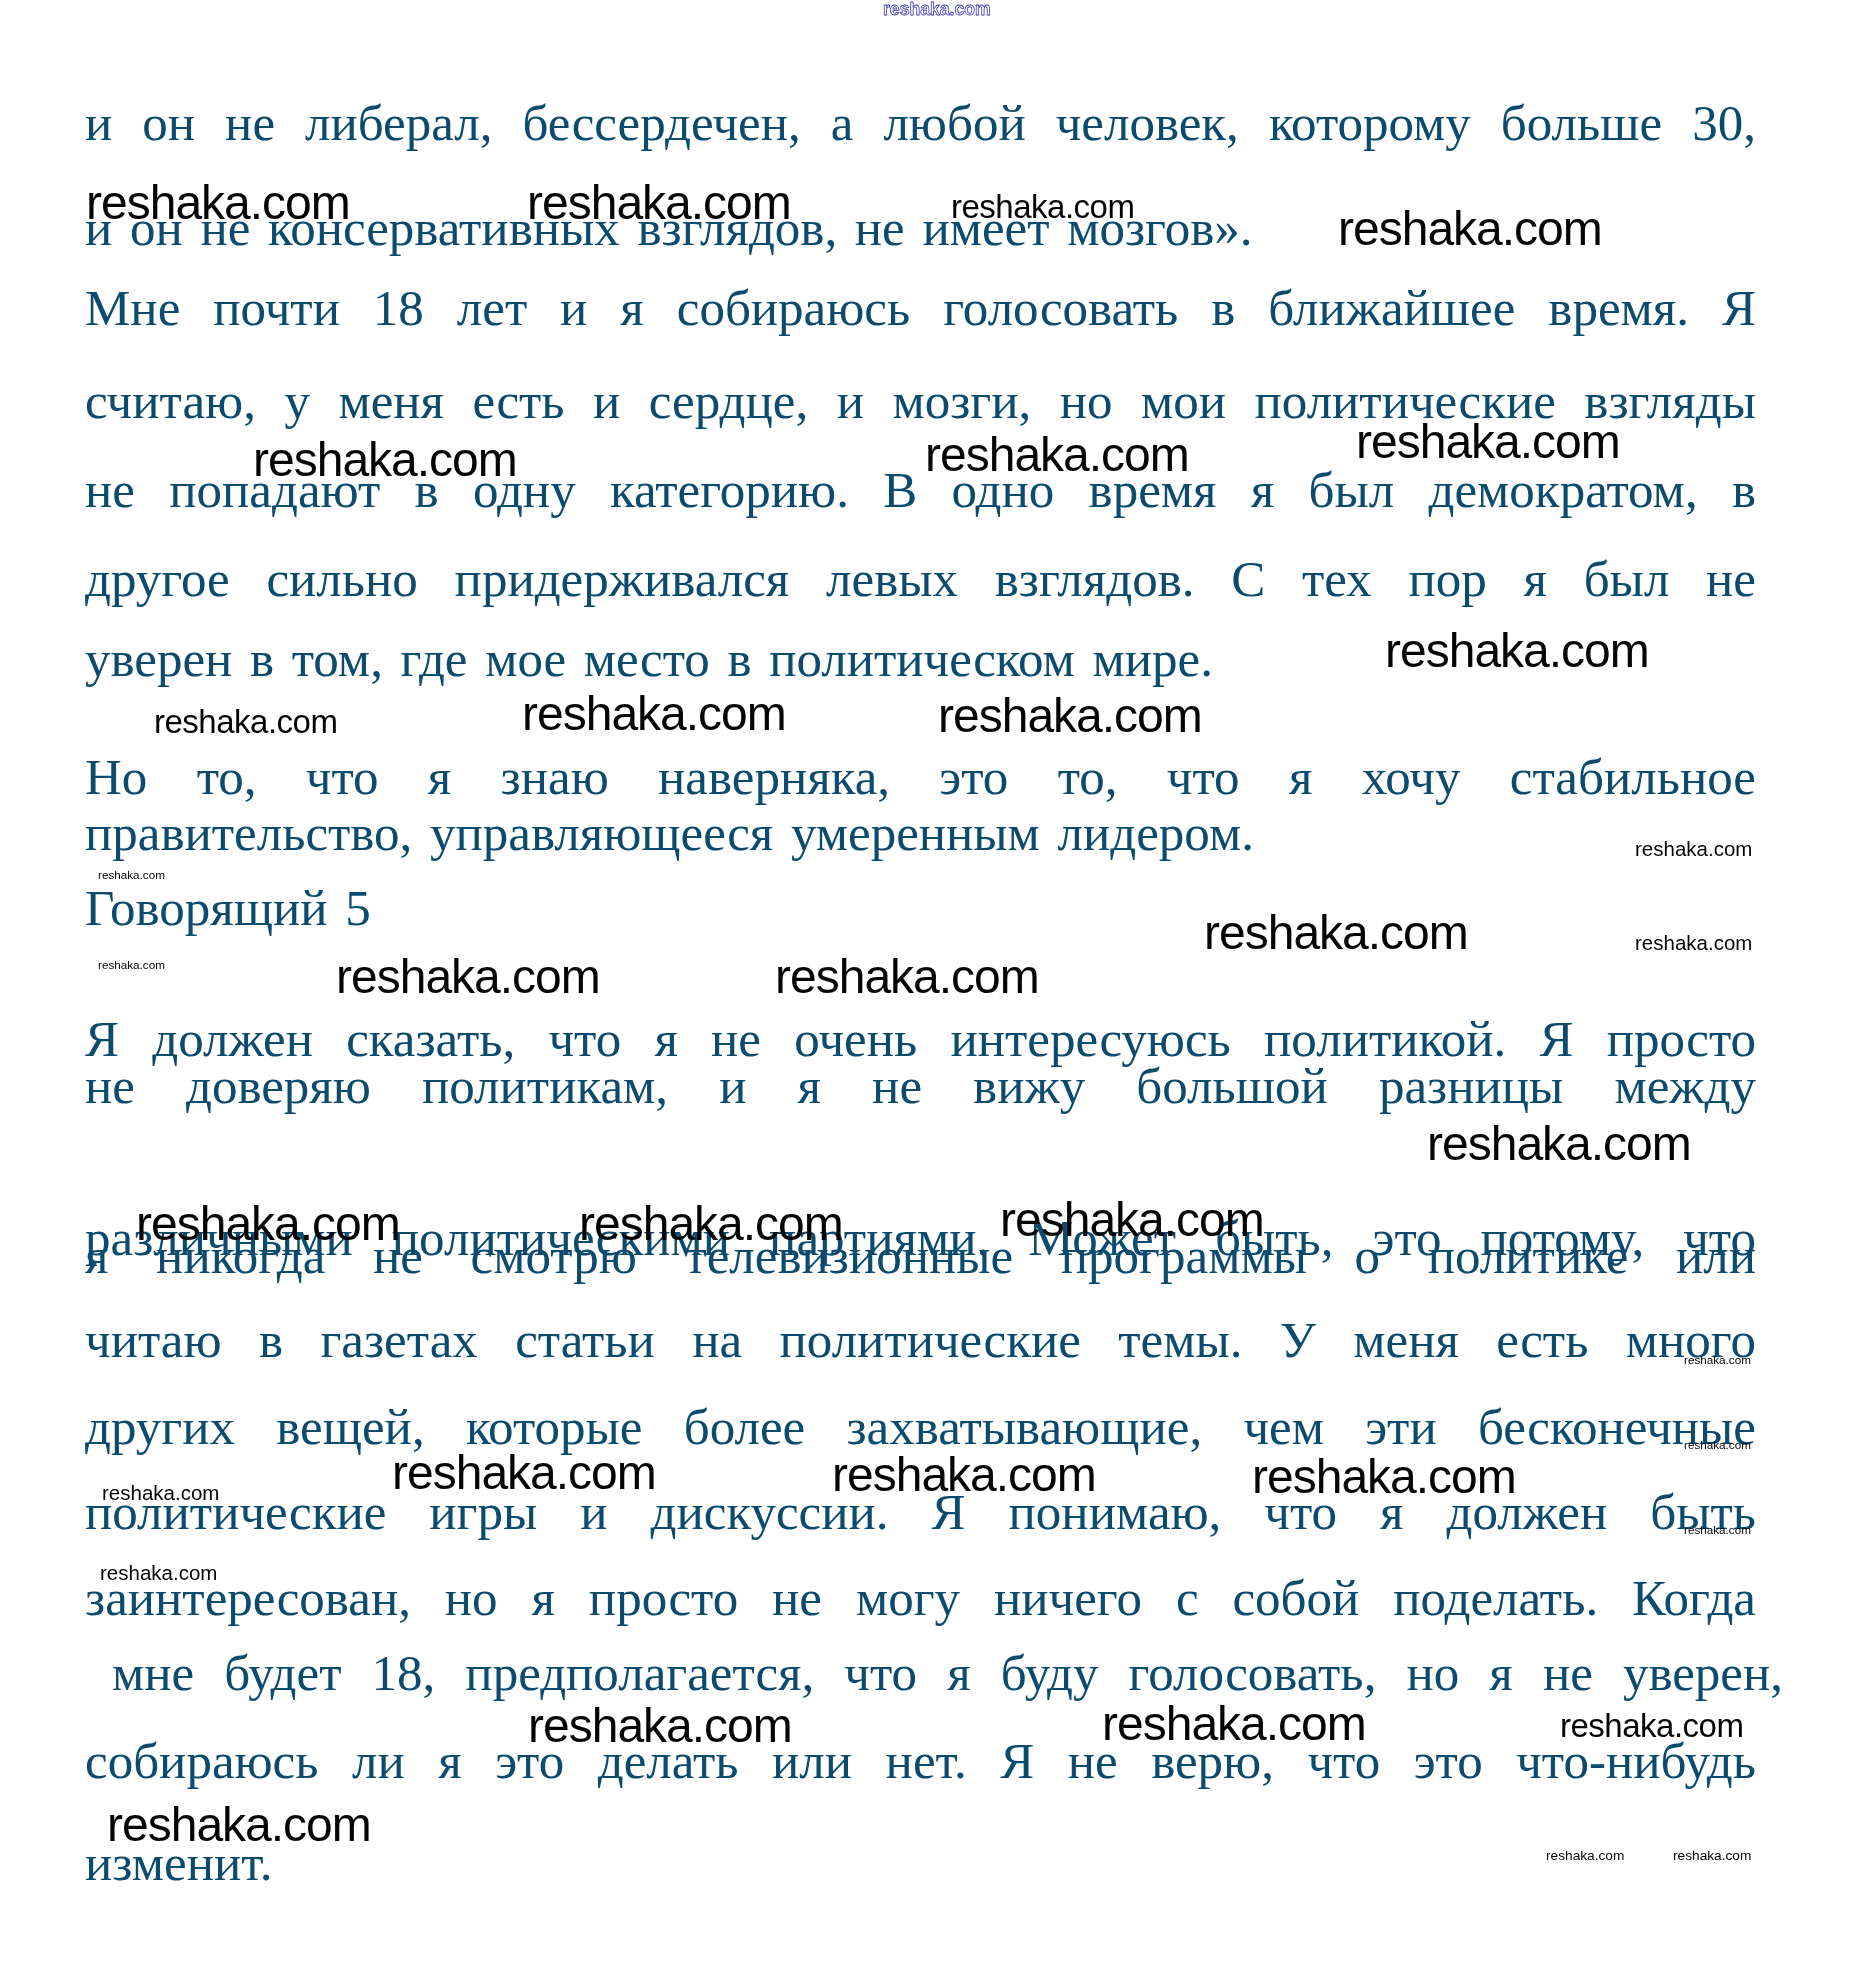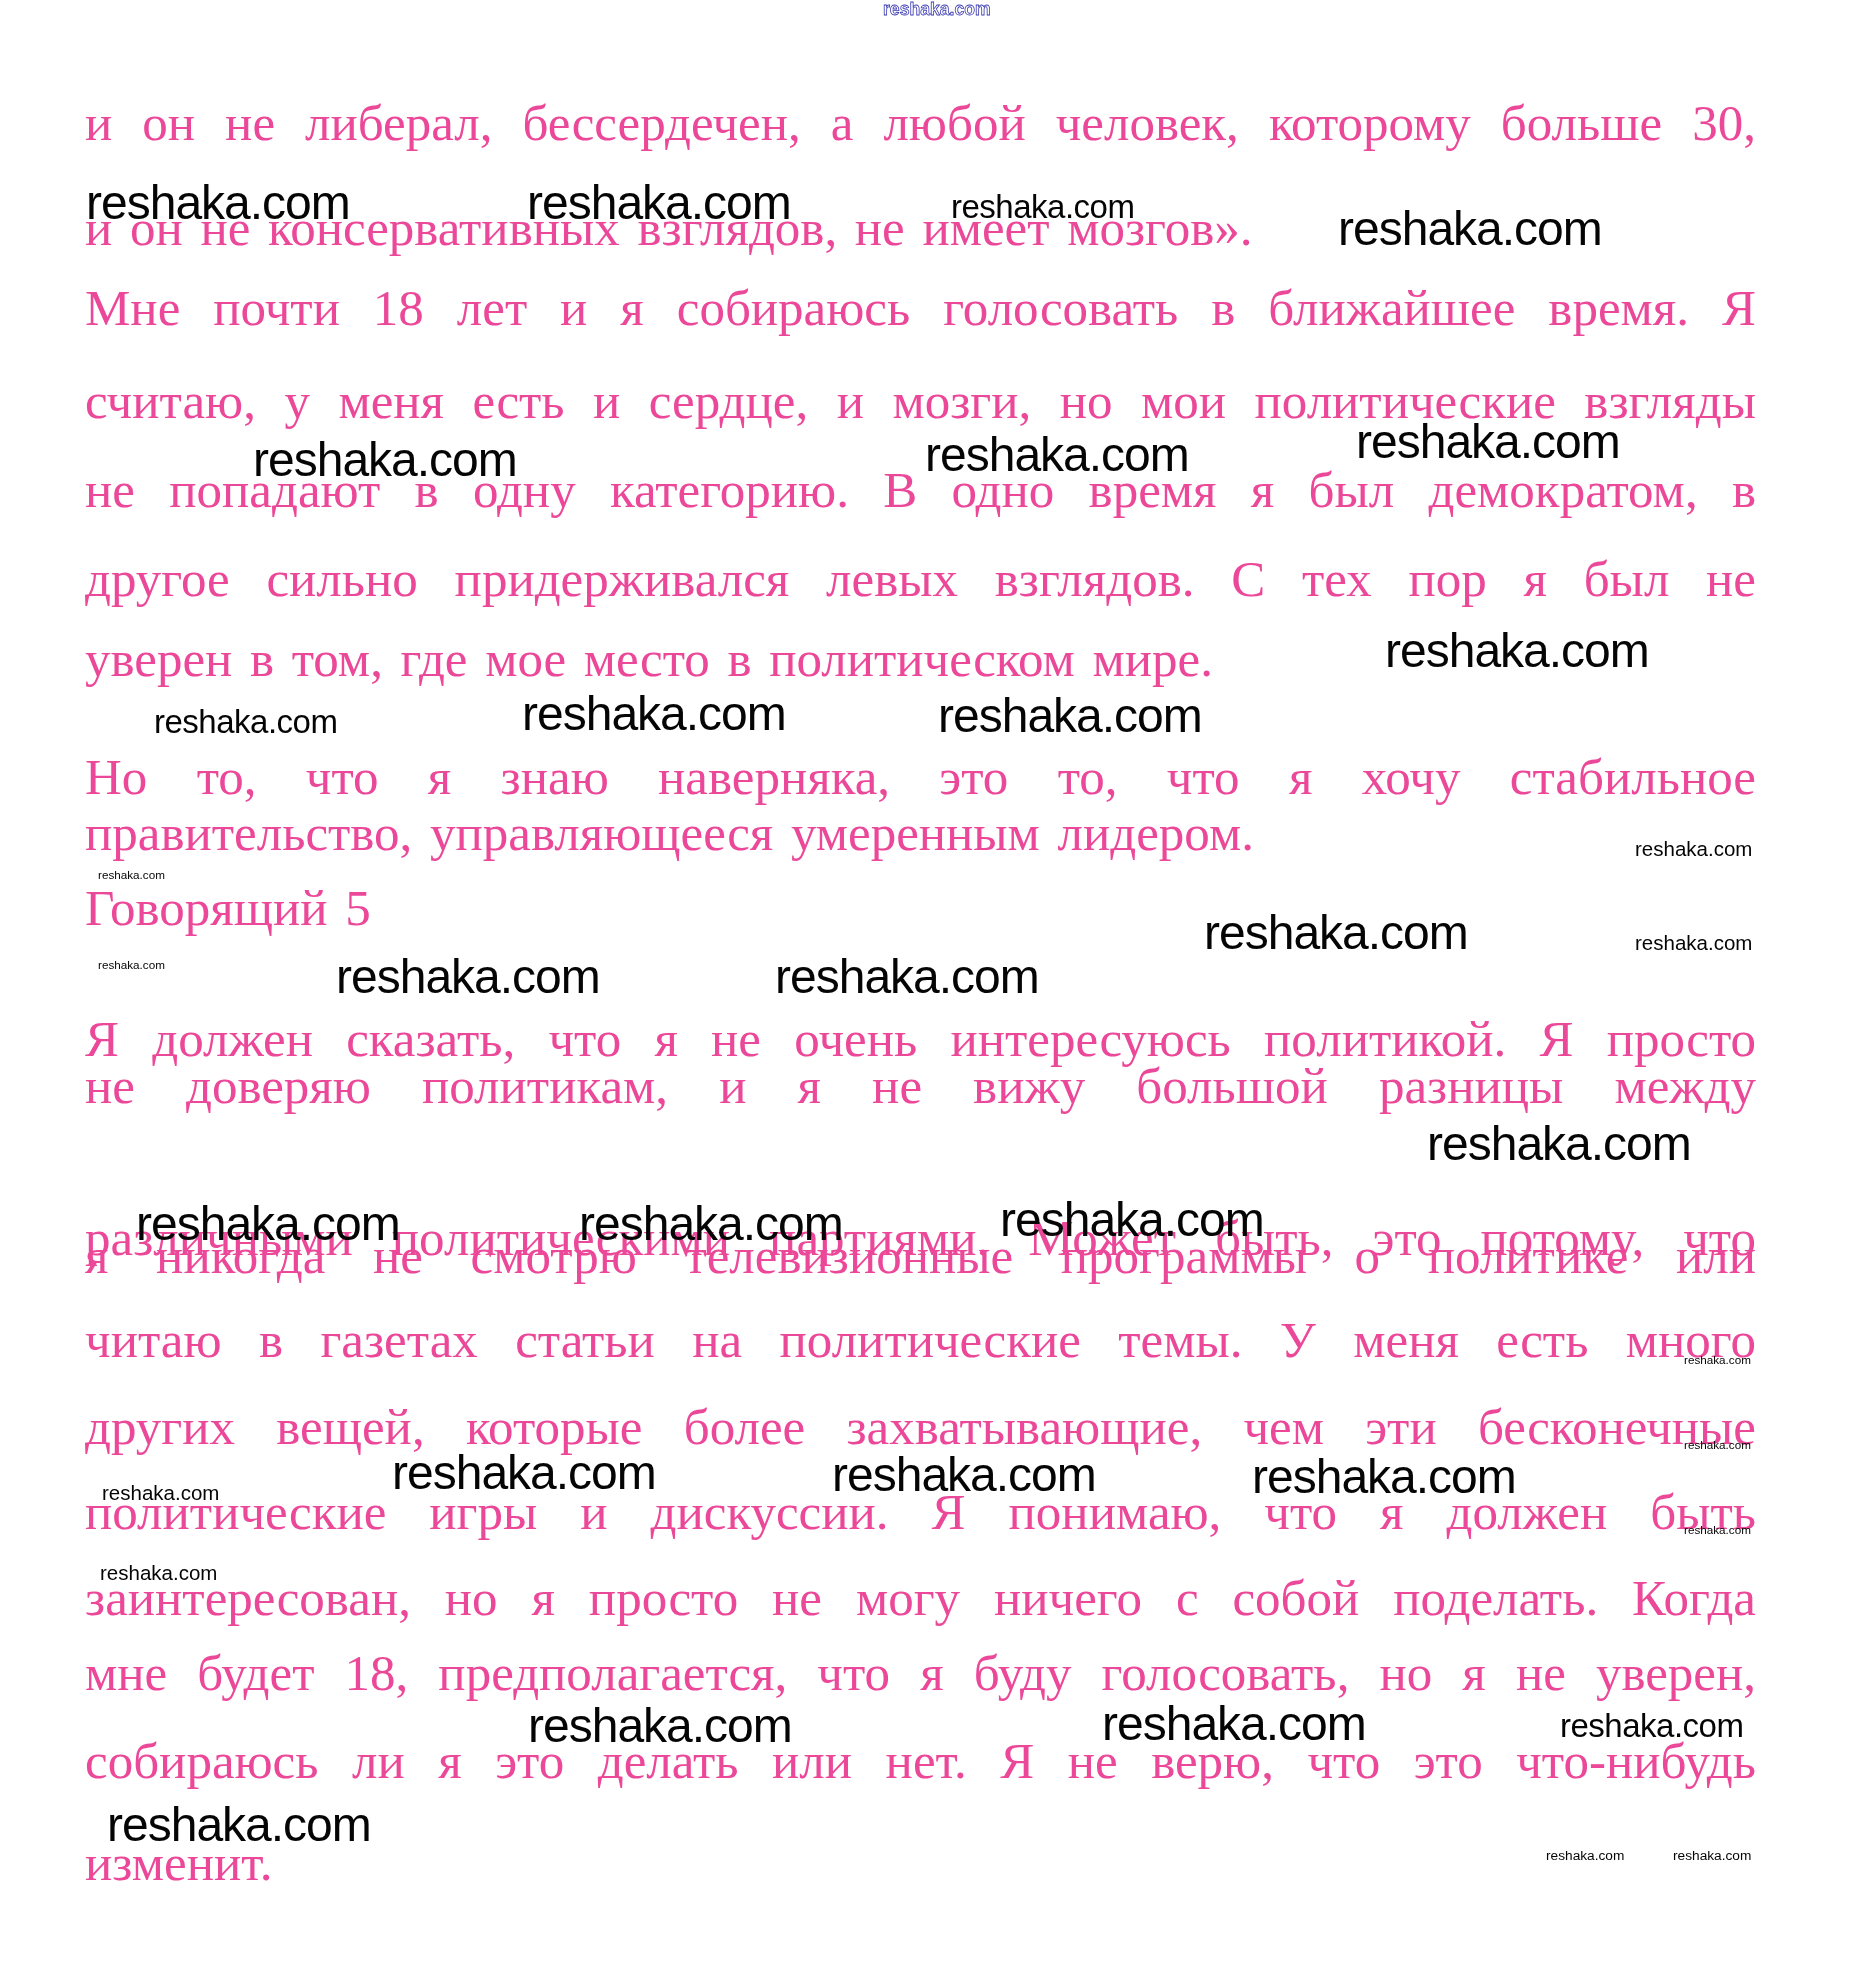--- a/index.html
+++ b/index.html
@@ -14,21 +14,21 @@
     background: #ffffff;
     overflow: hidden;
     font-family: "Liberation Serif", serif;
   }
   .text-line {
     position: absolute;
     left: 85px;
     width: 1671px;
     font-size: 51px;
     line-height: 62px;
-    color: #ec4899;
+    color: #0c4a6e;
     white-space: normal;
   }
   .text-line.justify {
     text-align: justify;
     text-align-last: justify;
   }
   .text-line.plain {
     text-align: left;
     word-spacing: 4.9px;
   }
@@ -68,21 +68,21 @@
       <div class="text-line plain" style="top: 802px;">правительство, управляющееся умеренным лидером.</div>
       <div class="text-line plain" style="top: 877px;">Говорящий 5</div>
       <div class="text-line justify" style="top: 1008px;">Я должен сказать, что я не очень интересуюсь политикой. Я просто</div>
       <div class="text-line justify" style="top: 1055px; font-family: Liberation Serif, serif;">не доверяю политикам, и я не вижу большой разницы между</div>
       <div class="text-line justify" style="top: 1207px;">различными политическими партиями. Может быть, это потому, что</div>
       <div class="text-line justify" style="top: 1225px;">я никогда не смотрю телевизионные программы о политике или</div>
       <div class="text-line justify" style="top: 1309px;">читаю в газетах статьи на политические темы. У меня есть много</div>
       <div class="text-line justify" style="top: 1396px;">других вещей, которые более захватывающие, чем эти бесконечные</div>
       <div class="text-line justify" style="top: 1481px;">политические игры и дискуссии. Я понимаю, что я должен быть</div>
       <div class="text-line justify" style="top: 1567px;">заинтересован, но я просто не могу ничего с собой поделать. Когда</div>
-      <div class="text-line justify" style="top: 1642px;">мне будет 18, предполагается, что я буду голосовать, но я не уверен,</div>
+      <div class="text-line justify" style="top: 1642px; margin-left: 27px;">мне будет 18, предполагается, что я буду голосовать, но я не уверен,</div>
       <div class="text-line justify" style="top: 1730px;">собираюсь ли я это делать или нет. Я не верю, что это что-нибудь</div>
       <div class="text-line plain" style="top: 1832px;">изменит.</div>
     </div>
   <div id="watermark-layer">
       <div class="wm blue" style="left: 883px; top: 1px;">reshaka.com</div>
       <div class="wm large" style="left: 86px; top: 179px;">reshaka.com</div>
       <div class="wm large" style="left: 527px; top: 179px;">reshaka.com</div>
       <div class="wm medium" style="left: 951px; top: 190px;">reshaka.com</div>
       <div class="wm large" style="left: 1338px; top: 205px;">reshaka.com</div>
       <div class="wm large" style="left: 1356px; top: 418px;">reshaka.com</div>

